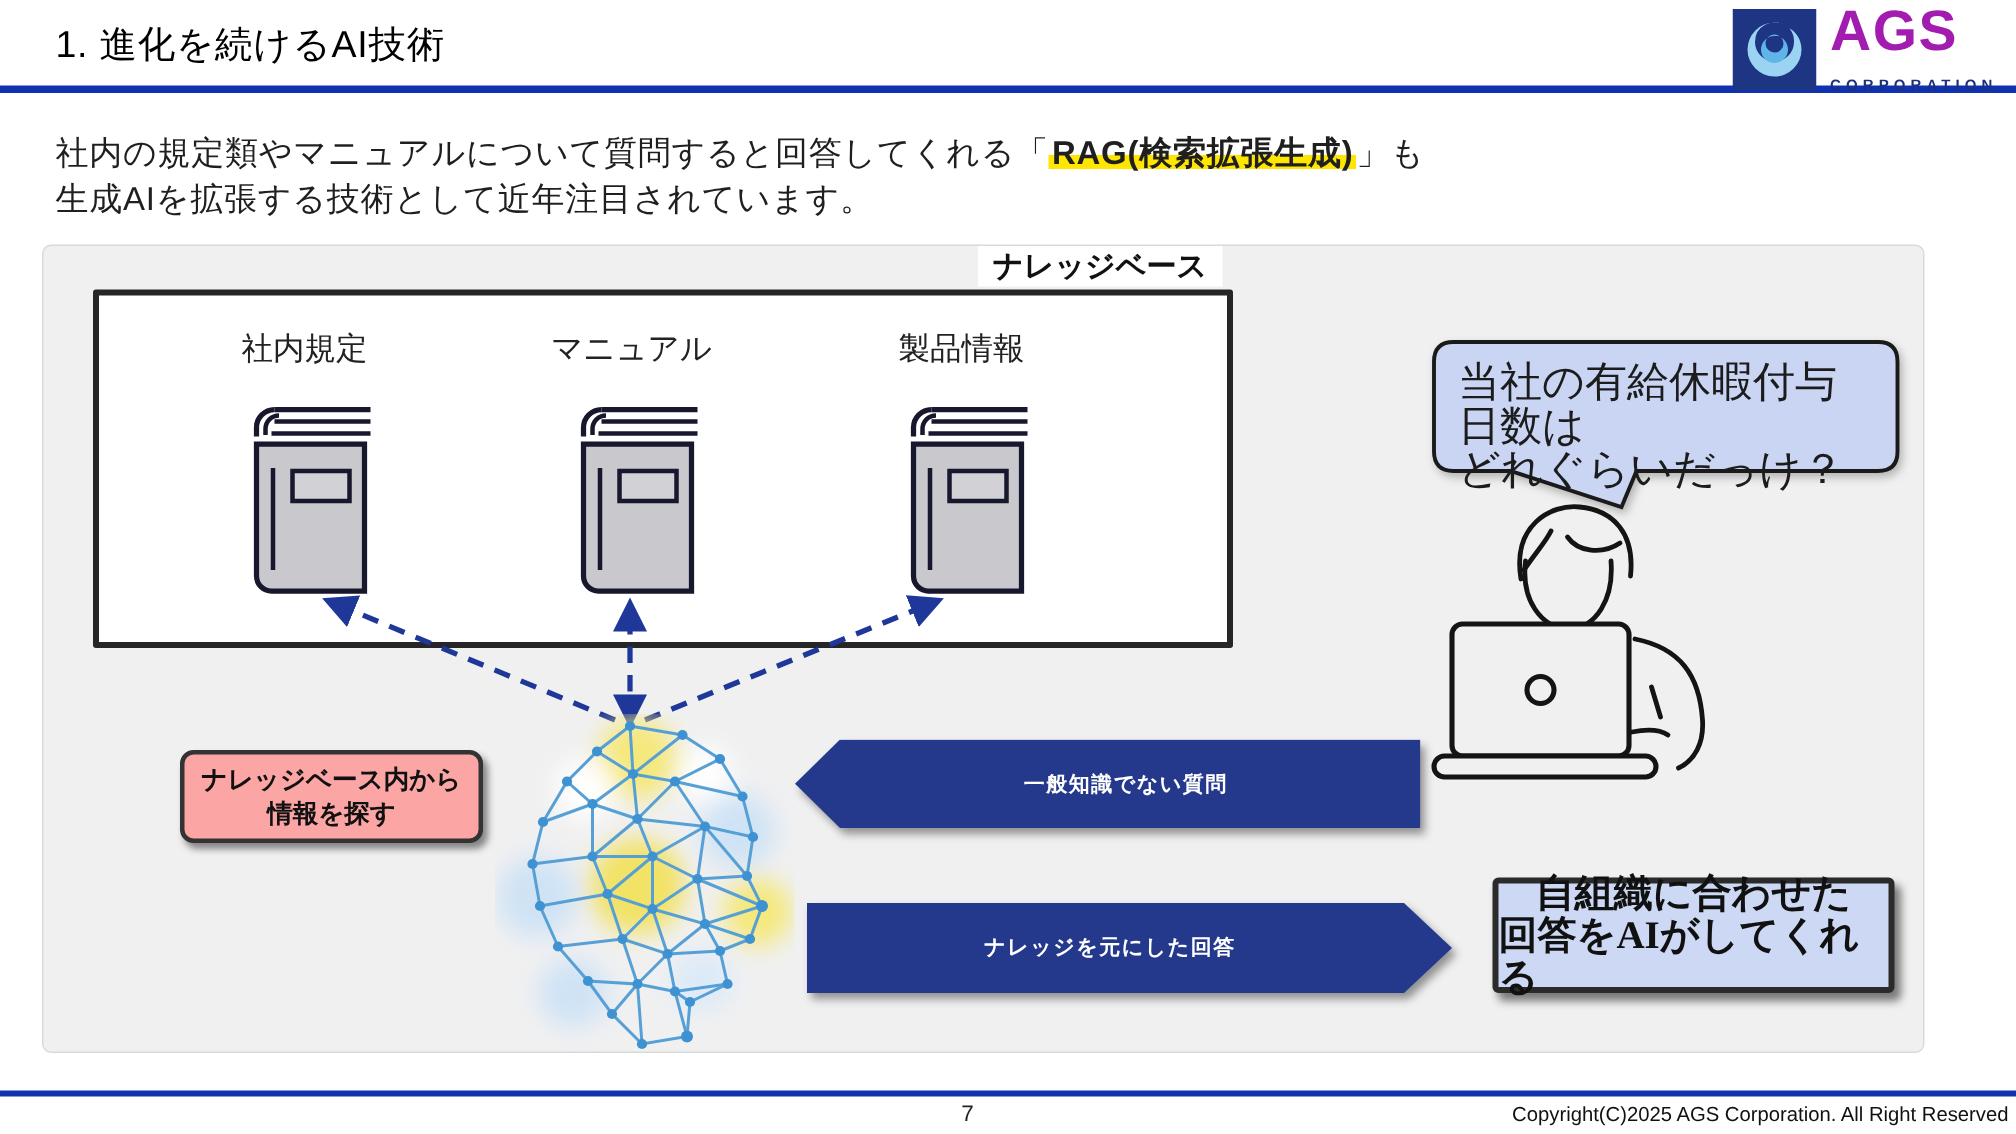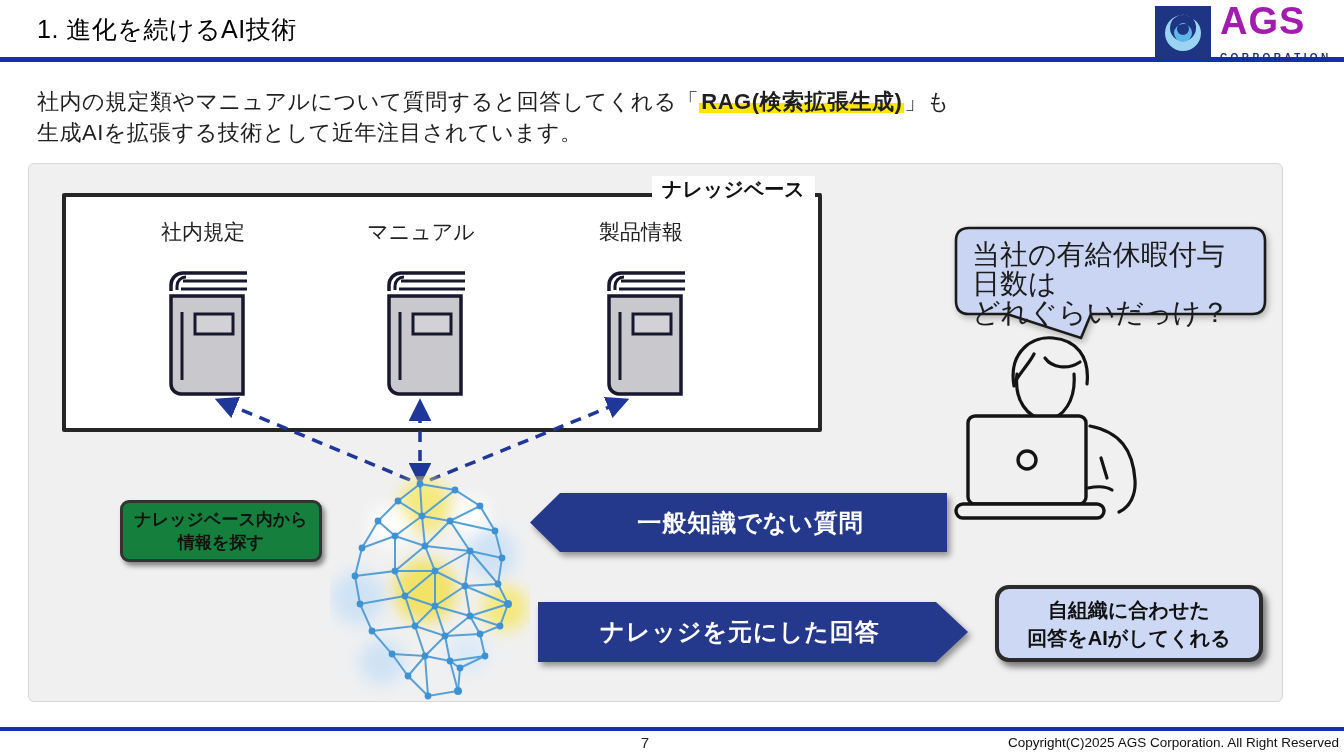--- a/index.html
+++ b/index.html
@@ -17,50 +17,50 @@
   .logo-sub { font-size:10px; font-weight:bold; color:#1c2f7d; letter-spacing:3.4px; margin-top:13px; }
 
   
   .intro { position:absolute; left:37px; top:86px; font-size:22px; color:#1f1f1f; line-height:31px; letter-spacing:0.5px; }
   .hl { font-weight:bold; background:linear-gradient(transparent 58%, #ffe600 58%, #ffe600 96%, transparent 96%); padding:0 2px; }
 
   
   .panel { position:absolute; left:28px; top:163px; width:1255px; height:539px; background:#f0f0f1; border:1px solid #d9d9d9; border-radius:6px; }
 
   .kb-box { position:absolute; left:62px; top:193px; width:760px; height:239px; background:#fff; border:4px solid #262626; border-radius:2px; }
-  .kb-label { position:absolute; left:652px; top:176px; background:#fff; padding:0 10px; font-size:20px; font-weight:bold; color:#111; }
+  .kb-label { position:absolute; left:652px; top:164px; background:#fff; padding:0 10px; font-size:20px; font-weight:bold; color:#111; }
 
   .book-item { position:absolute; width:150px; text-align:center; }
   .book-item .blabel { font-size:21px; color:#222; margin-bottom:20px; white-space:nowrap; }
   .book-item svg { display:block; margin:0 auto; }
 
   .overlay { position:absolute; left:0; top:0; pointer-events:none; }
 
   .bubble-svg { position:absolute; left:945px; top:222px; filter:drop-shadow(2px 3px 3px rgba(0,0,0,0.25)); }
   .bubble-text { position:absolute; left:972px; top:240px; width:280px; font-size:28px; color:#1c1c1c; line-height:29px; }
 
   .person-svg { position:absolute; left:948px; top:328px; }
 
-  .search-label { position:absolute; left:120px; top:500px; width:202px; height:62px; background:#15803d; border:3px solid #333; border-radius:9px;
+  .search-label { position:absolute; left:120px; top:500px; width:202px; height:62px; background:#fca5a5; border:3px solid #333; border-radius:9px;
                   box-shadow:3px 4px 5px rgba(0,0,0,0.45); display:flex; flex-direction:column; justify-content:center; align-items:center;
                   font-size:17px; font-weight:bold; color:#111; line-height:23px; }
 
   .brain-svg { position:absolute; left:330px; top:476px; }
 
   .banner { position:absolute; filter:drop-shadow(3px 4px 3px rgba(0,0,0,0.4)); }
   .banner-inner { width:100%; height:100%; background:#25398c; display:flex; align-items:center; justify-content:center;
-                  color:#fff; font-size:24px; font-weight:bold; letter-spacing:1px; }
+                  color:#fff; font-size:14px; font-weight:bold; letter-spacing:1px; }
   .banner-left { left:530px; top:493px; width:417px; height:59px; }
   .banner-left .banner-inner { clip-path:polygon(0 50%, 30px 0, 100% 0, 100% 100%, 30px 100%); padding-left:24px; }
   .banner-right { left:538px; top:602px; width:430px; height:60px; }
   .banner-right .banner-inner { clip-path:polygon(0 0, calc(100% - 32px) 0, 100% 50%, calc(100% - 32px) 100%, 0 100%); padding-right:26px; }
 
-  .result-box { position:absolute; left:995px; top:585px; width:268px; height:77px; background:#ccd8f4; border:4px solid #2b2b2b; border-radius:14px;
+  .result-box { position:absolute; left:995px; top:585px; width:268px; height:77px; background:#ccd8f4; border:4px solid #2b2b2b; border-radius:4px;
                 box-shadow:4px 5px 6px rgba(0,0,0,0.5); display:flex; flex-direction:column; justify-content:center; align-items:center;
-                font-size:20px; font-weight:bold; color:#111; line-height:28px; }
+                font-size:26px; font-weight:bold; color:#111; line-height:28px;font-family:Liberation Serif, serif; }
 
   
   .footer-line { position:absolute; left:0; top:727px; width:1344px; height:4px; background:#1132b0; }
   .page-number { position:absolute; left:0; top:734px; width:1290px; text-align:center; font-size:15px; color:#222; }
   .copyright { position:absolute; right:5px; top:735px; font-size:13.5px; color:#111; }
 </style>
 </head>
 <body>
 
 <div class="stage">

